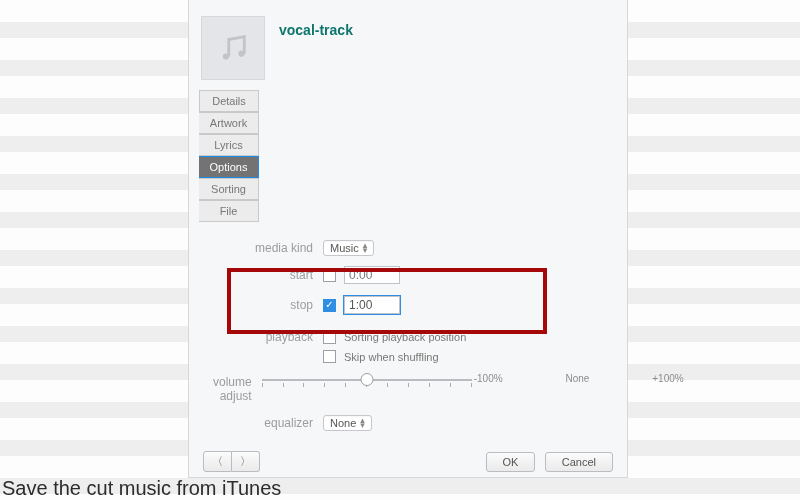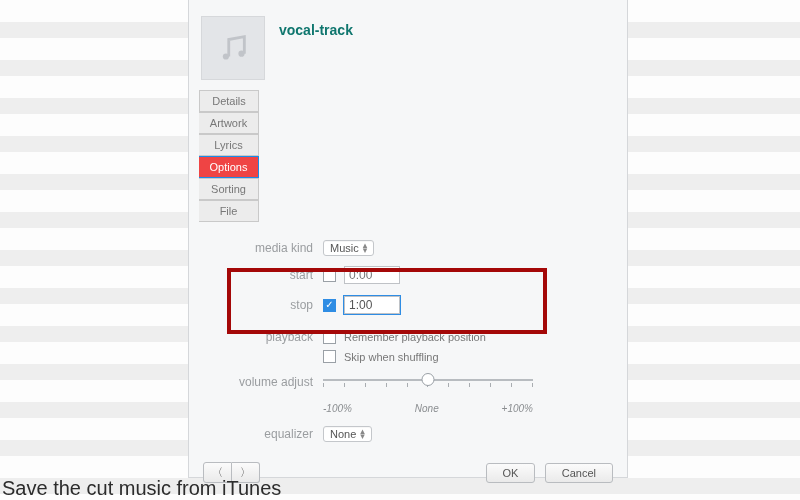--- a/index.html
+++ b/index.html
@@ -75,21 +75,21 @@
     font-size: 11px;
     padding: 4px 0;
     background: #ececec;
     border: 1px solid #c9c9c9;
     color: #777;
     cursor: pointer;
     position: relative;
   }
   .tab + .tab { border-left: none; }
   .tab.active {
-    background: #ef4444;
+    background: #737373;
     color: #fff;
     border-color: #1a8be8;
   }
   .tab-content {
     flex: 1;
     padding: 18px 24px 0 24px;
     position: relative;
   }
   .row {
     display: flex;
@@ -167,23 +167,22 @@
     height: 66px;
     pointer-events: none;
   }
   .inline-label {
     font-size: 11px;
     color: #777;
   }
   
   .slider-wrap {
     display: flex;
-    flex-direction: column;
-    gap: 16px;
-    font-style: italic;
+    flex-direction: row;
+    gap: 2px;
   }
   .slider-track {
     position: relative;
     width: 210px;
     height: 14px;
   }
   .slider-line {
     position: absolute;
     top: 6px;
     left: 0;
@@ -304,21 +303,21 @@
       <div class="row-label">stop</div>
       <span class="checkbox checked"></span>
       <input type="text" class="time-field active" value="1:00" style="">
     </div>
 
     <div class="highlight-box"></div>
 
     <div class="row" style="margin-bottom:6px;">
       <div class="row-label">playback</div>
       <span class="checkbox"></span>
-      <span class="inline-label">Remember playback position</span>
+      <span class="inline-label">Sorting playback position</span>
     </div>
 
     <div class="row">
       <div class="row-label"></div>
       <span class="checkbox"></span>
       <span class="inline-label">Skip when shuffling</span>
     </div>
 
     <div class="row" style="margin-top:10px; align-items:flex-start;">
       <div class="row-label" style="padding-top:2px;">volume adjust</div>

